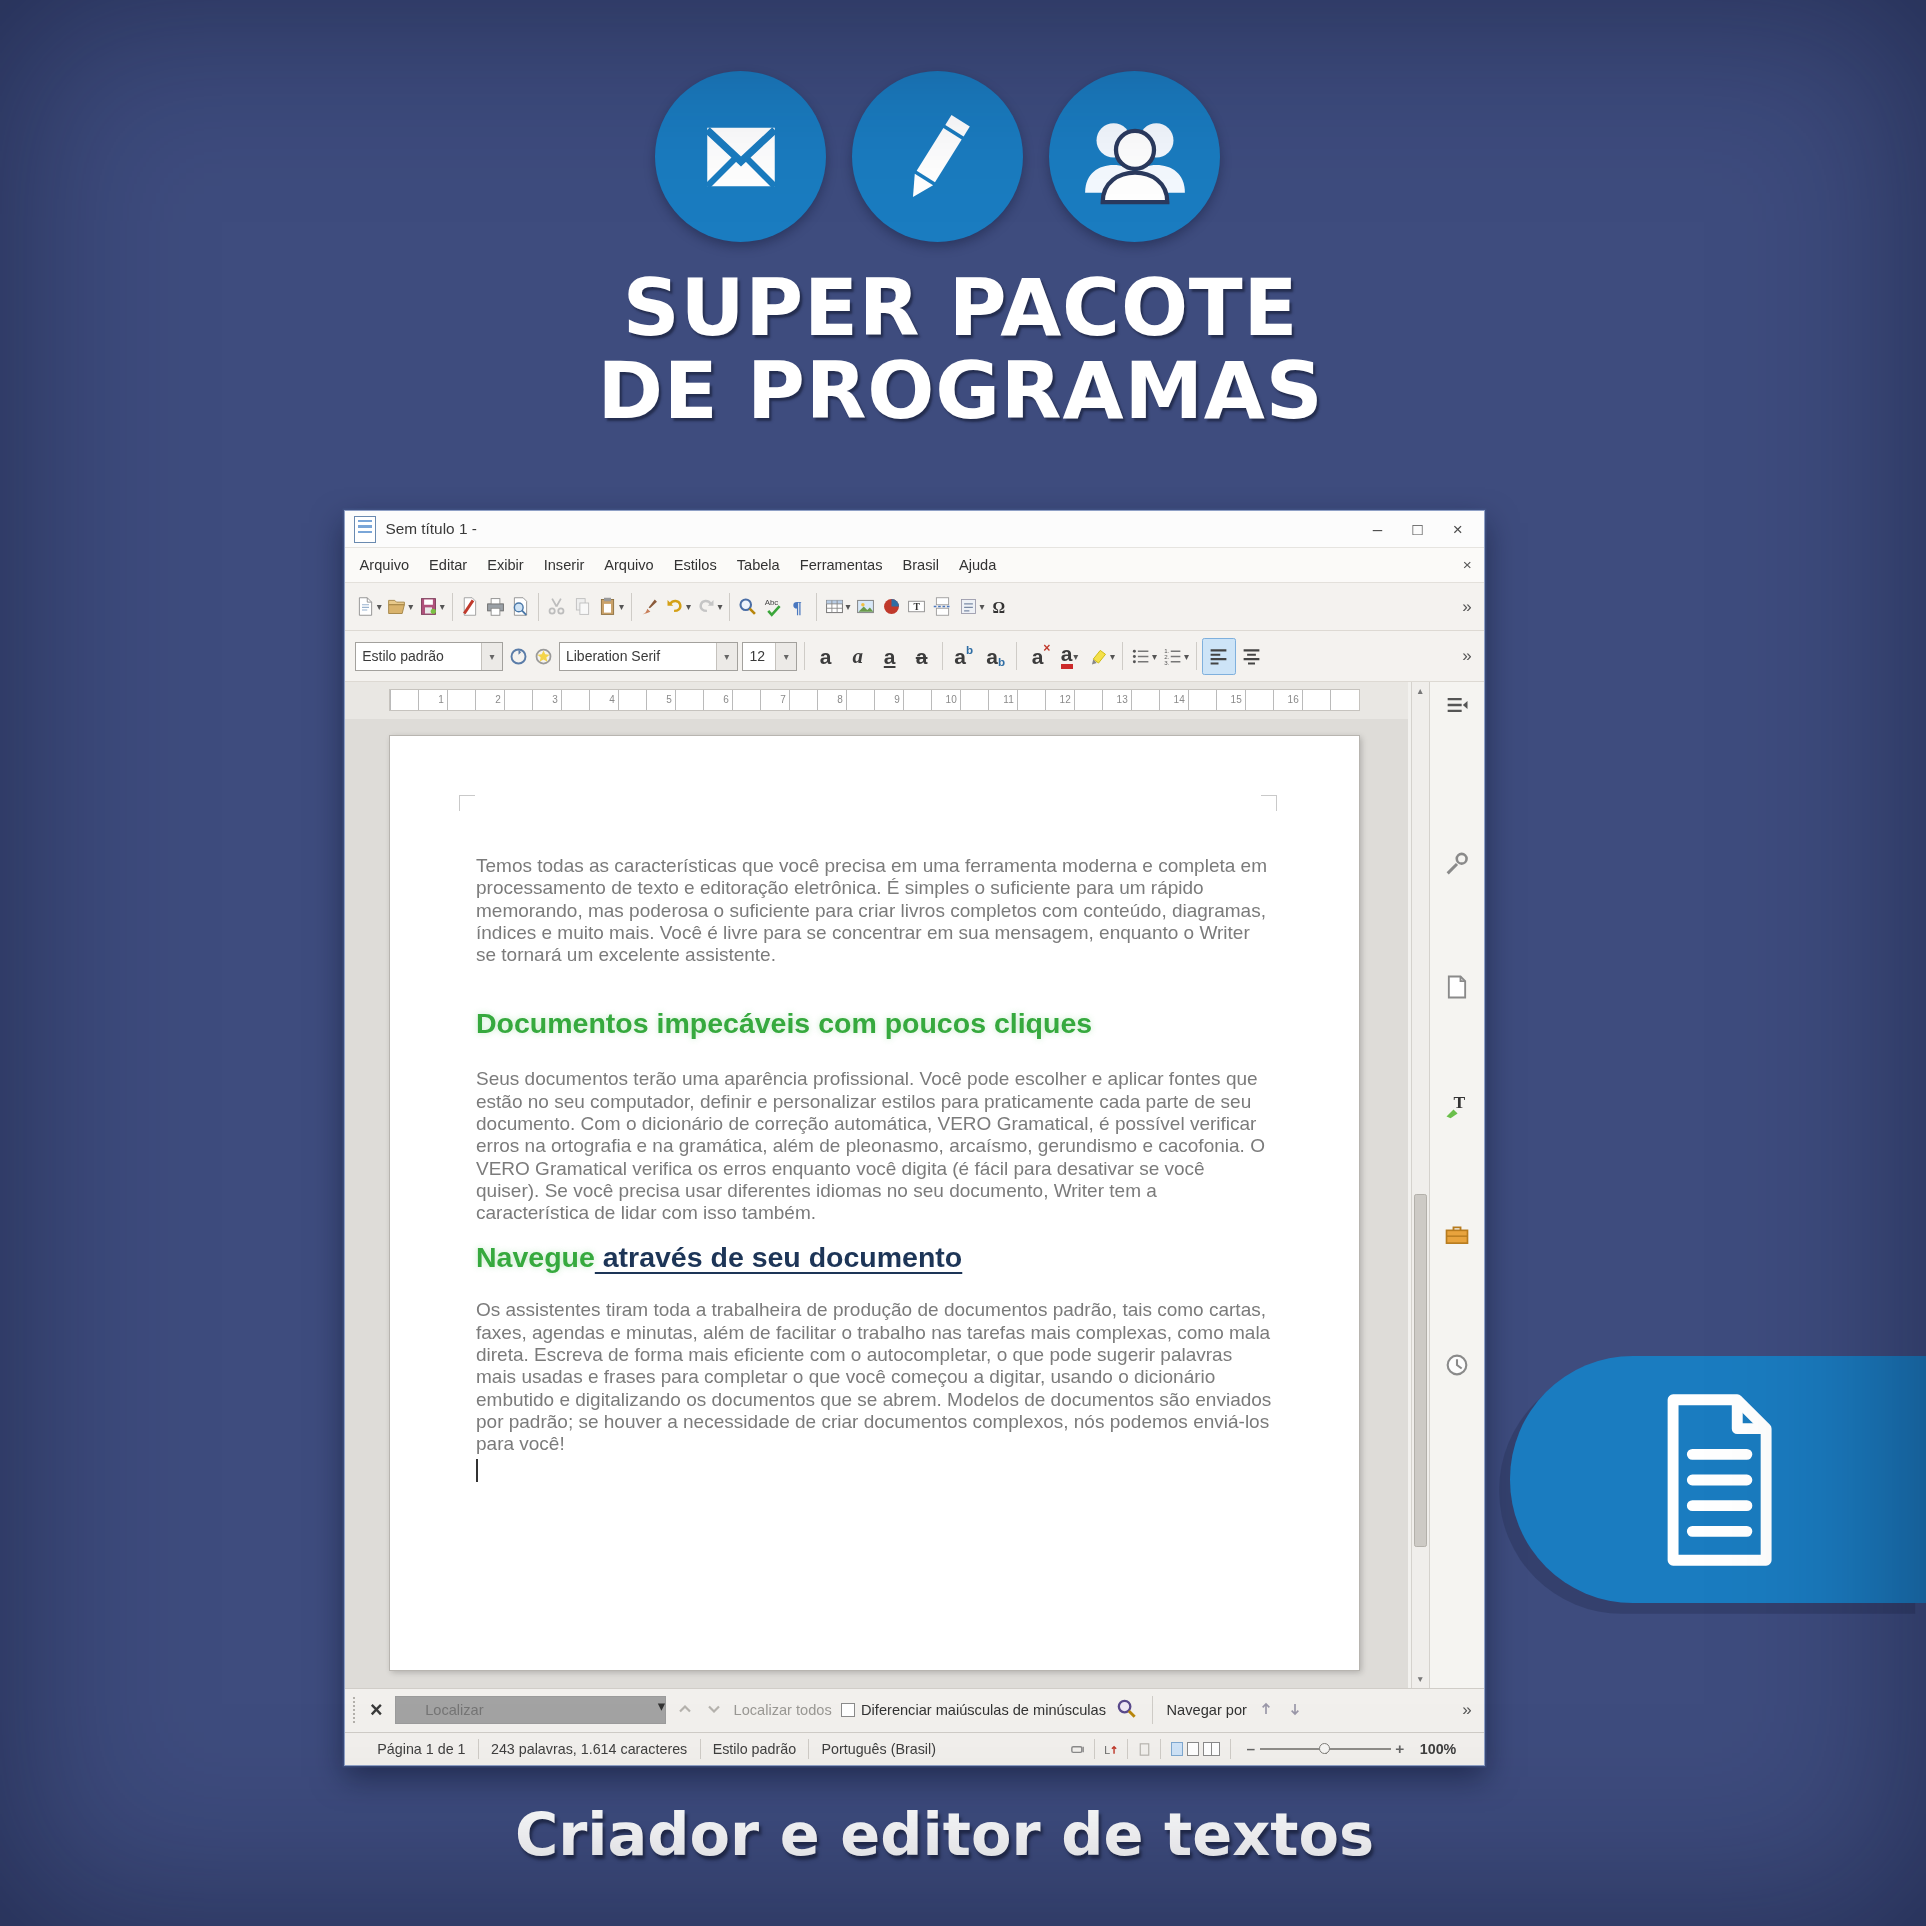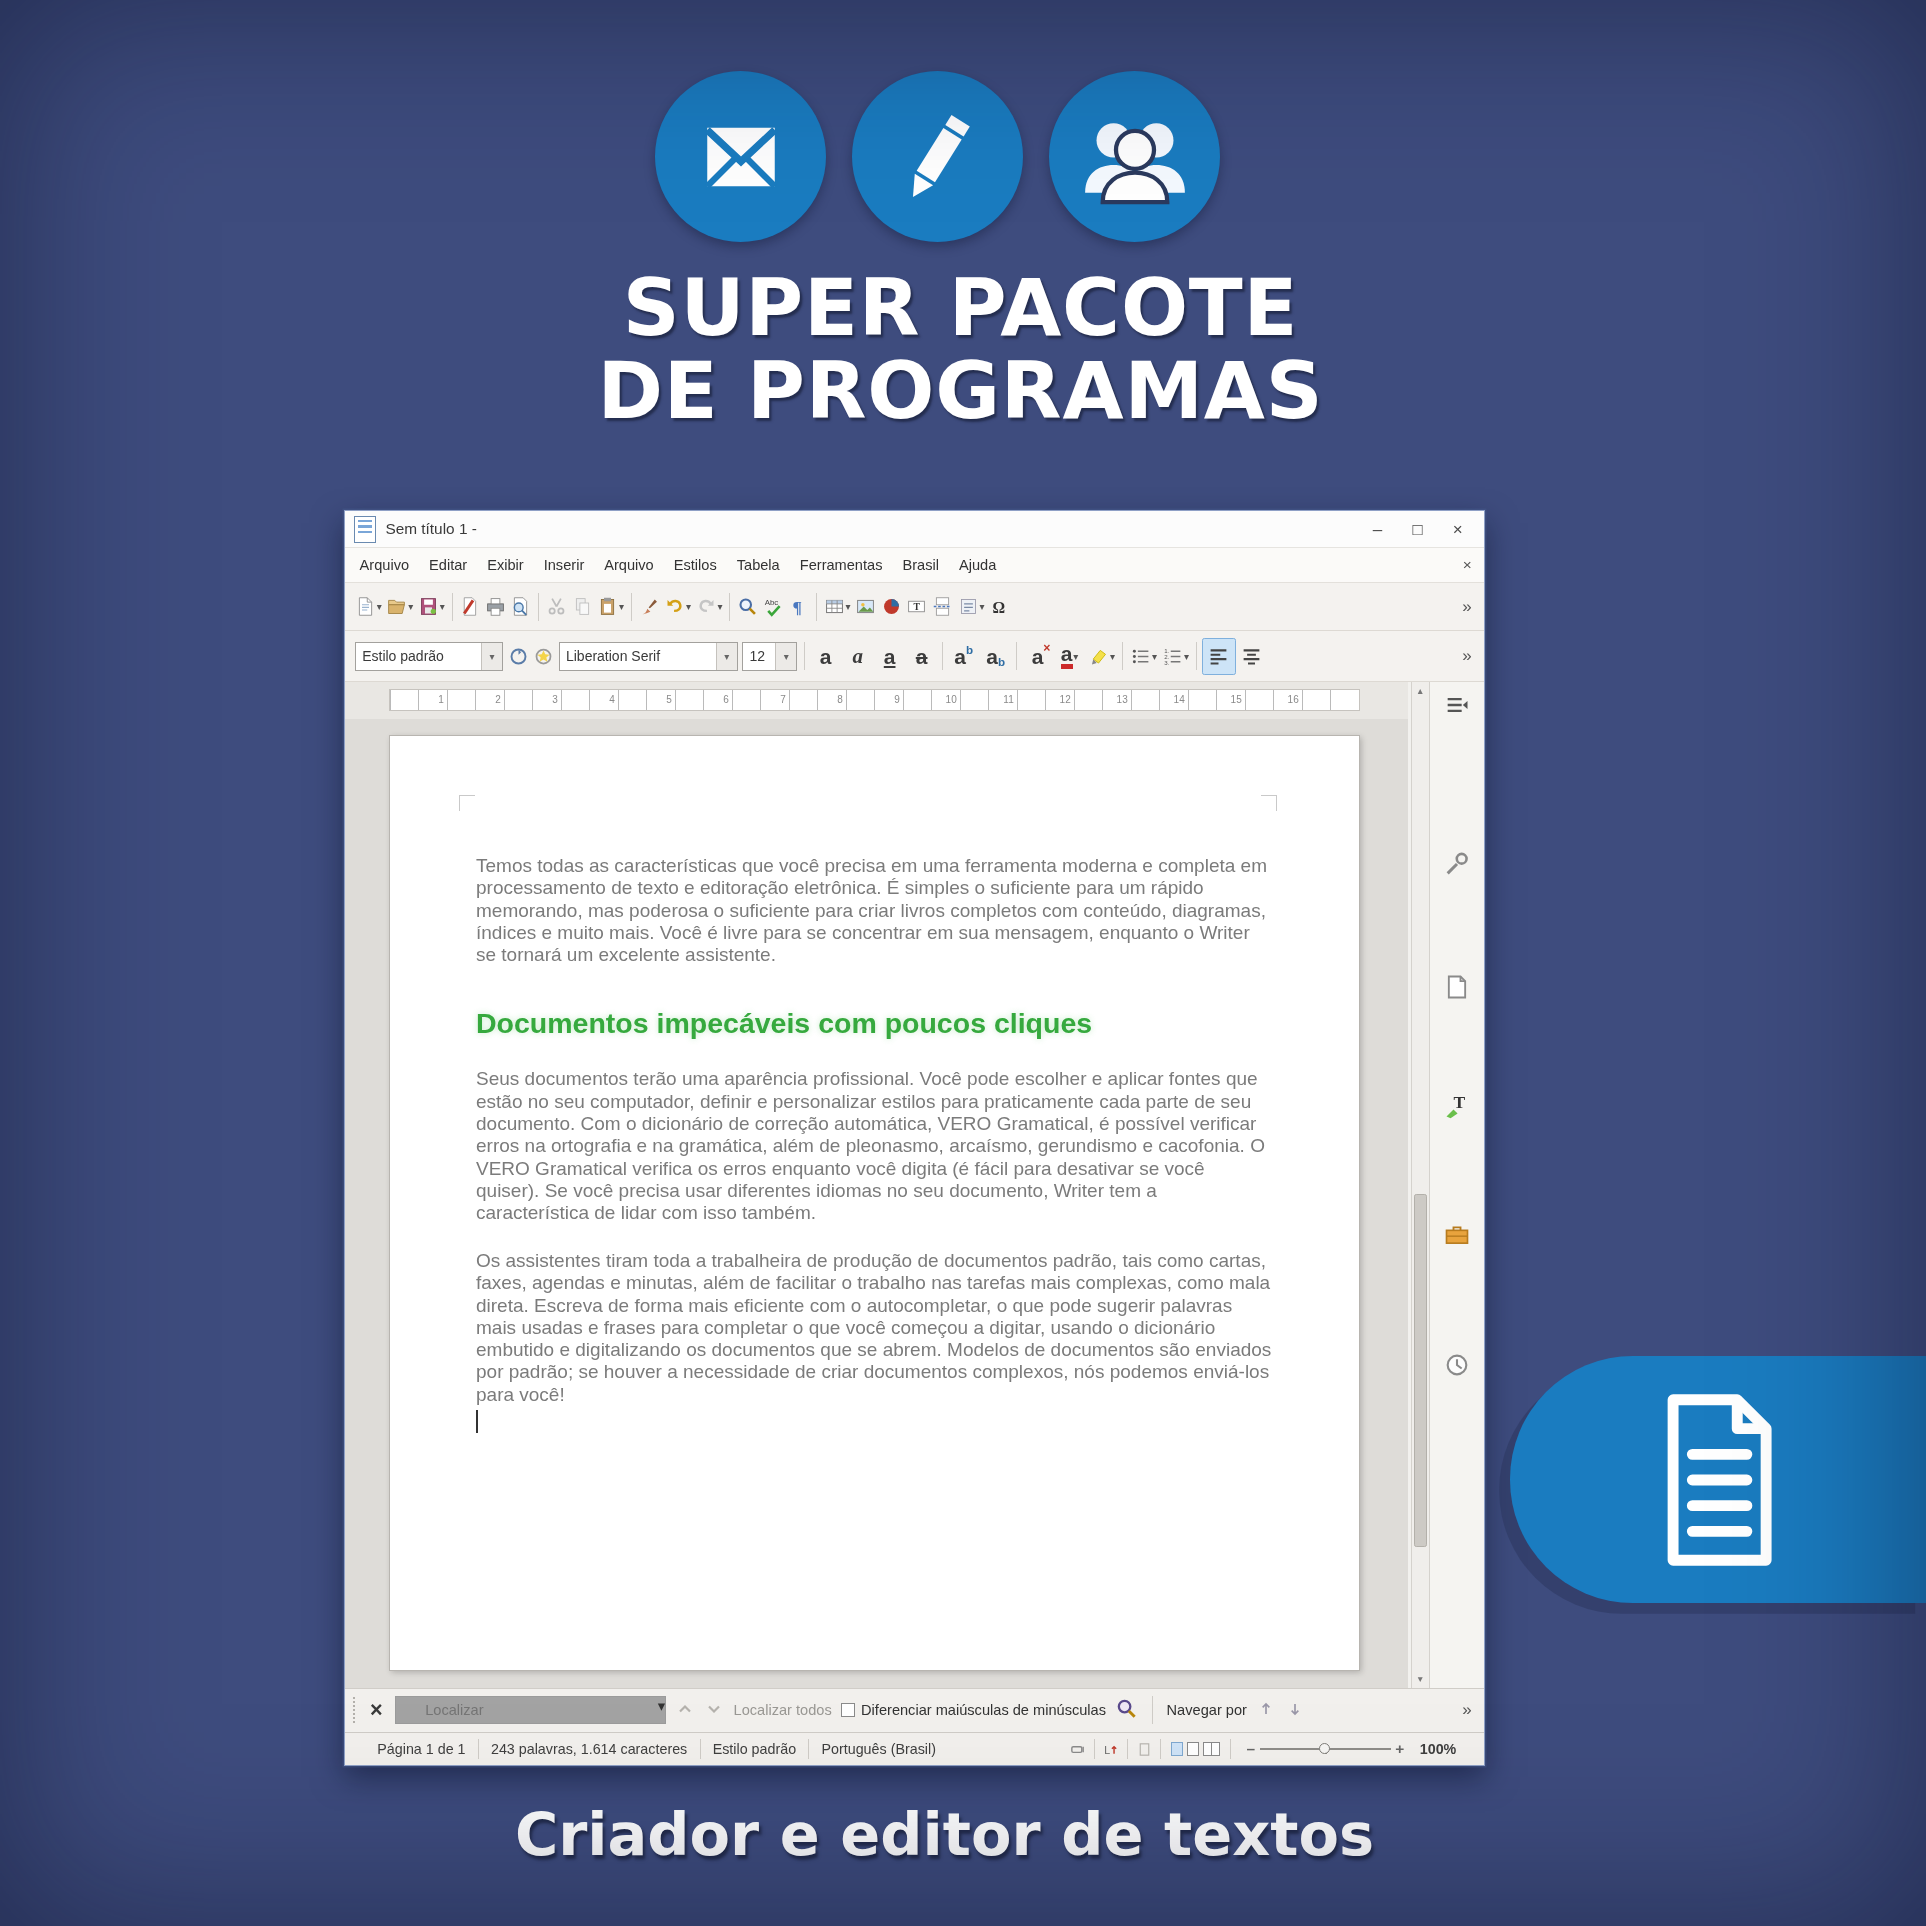--- a/index.html
+++ b/index.html
@@ -464,20 +464,21 @@
     </div>
 
     <div class="main">
       <div class="docpage">
         <span class="cm tl"></span>
         <span class="cm tr"></span>
         <div class="doctext">
           <div class="dp">Temos todas as características que você precisa em uma ferramenta moderna e completa em processamento de texto e editoração eletrônica. É simples o suficiente para um rápido memorando, mas poderosa o suficiente para criar livros completos com conteúdo, diagramas, índices e muito mais. Você é livre para se concentrar em sua mensagem, enquanto o Writer se tornará um excelente assistente.</div>
           <div class="dh dh2">Documentos impecáveis com poucos cliques</div>
           <div class="dp">Seus documentos terão uma aparência profissional. Você pode escolher e aplicar fontes que estão no seu computador, definir e personalizar estilos para praticamente cada parte de seu documento. Com o dicionário de correção automática, VERO Gramatical, é possível verificar erros na ortografia e na gramática, além de pleonasmo, arcaísmo, gerundismo e cacofonia. O VERO Gramatical verifica os erros enquanto você digita (é fácil para desativar se você quiser). Se você precisa usar diferentes idiomas no seu documento, Writer tem a característica de lidar com isso também.</div>
+          <div class="dh dh3"><span>Navegue</span><span class="nav2"> através de seu documento</span></div>
           <div class="dp dp3">Os assistentes tiram toda a trabalheira de produção de documentos padrão, tais como cartas, faxes, agendas e minutas, além de facilitar o trabalho nas tarefas mais complexas, como mala direta. Escreva de forma mais eficiente com o autocompletar, o que pode sugerir palavras mais usadas e frases para completar o que você começou a digitar, usando o dicionário embutido e digitalizando os documentos que se abrem. Modelos de documentos são enviados por padrão; se houver a necessidade de criar documentos complexos, nós podemos enviá-los para você!</div>
           <div class="cursorline"></div>
         </div>
       </div>
     </div>
 
     <div class="scroll">
       <span class="sarrow up">▲</span>
       <span class="thumb"></span>
       <span class="sarrow dn">▼</span>

